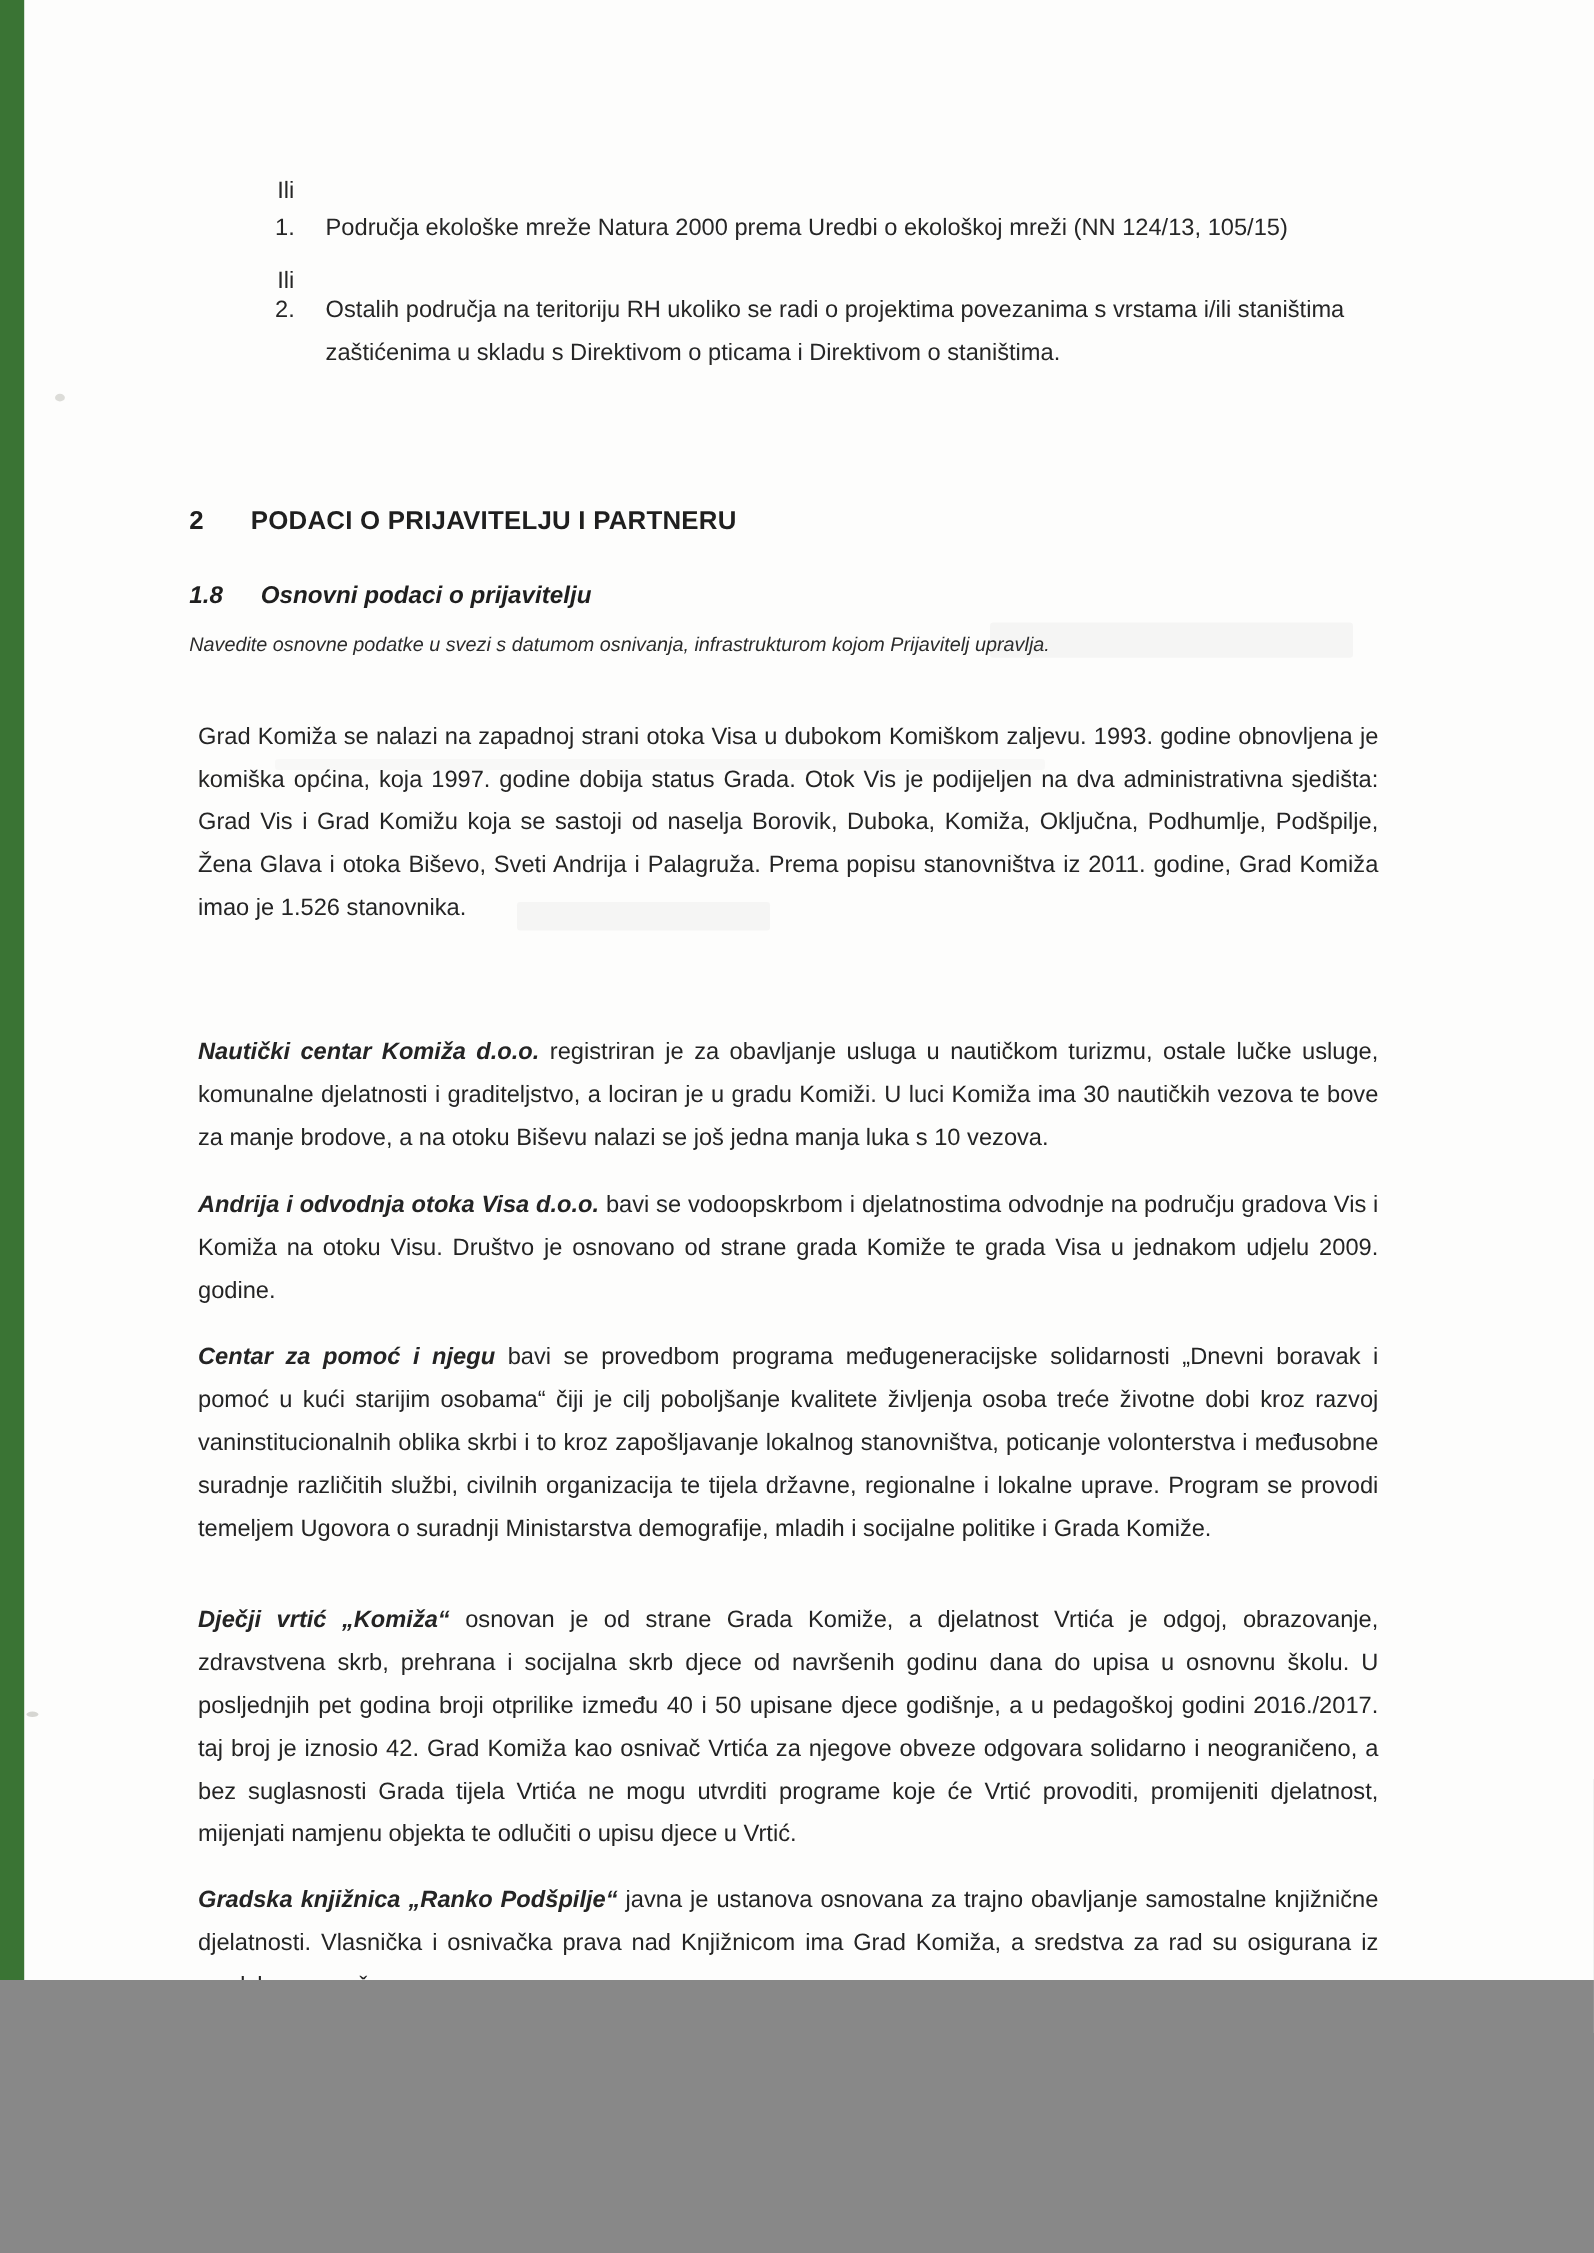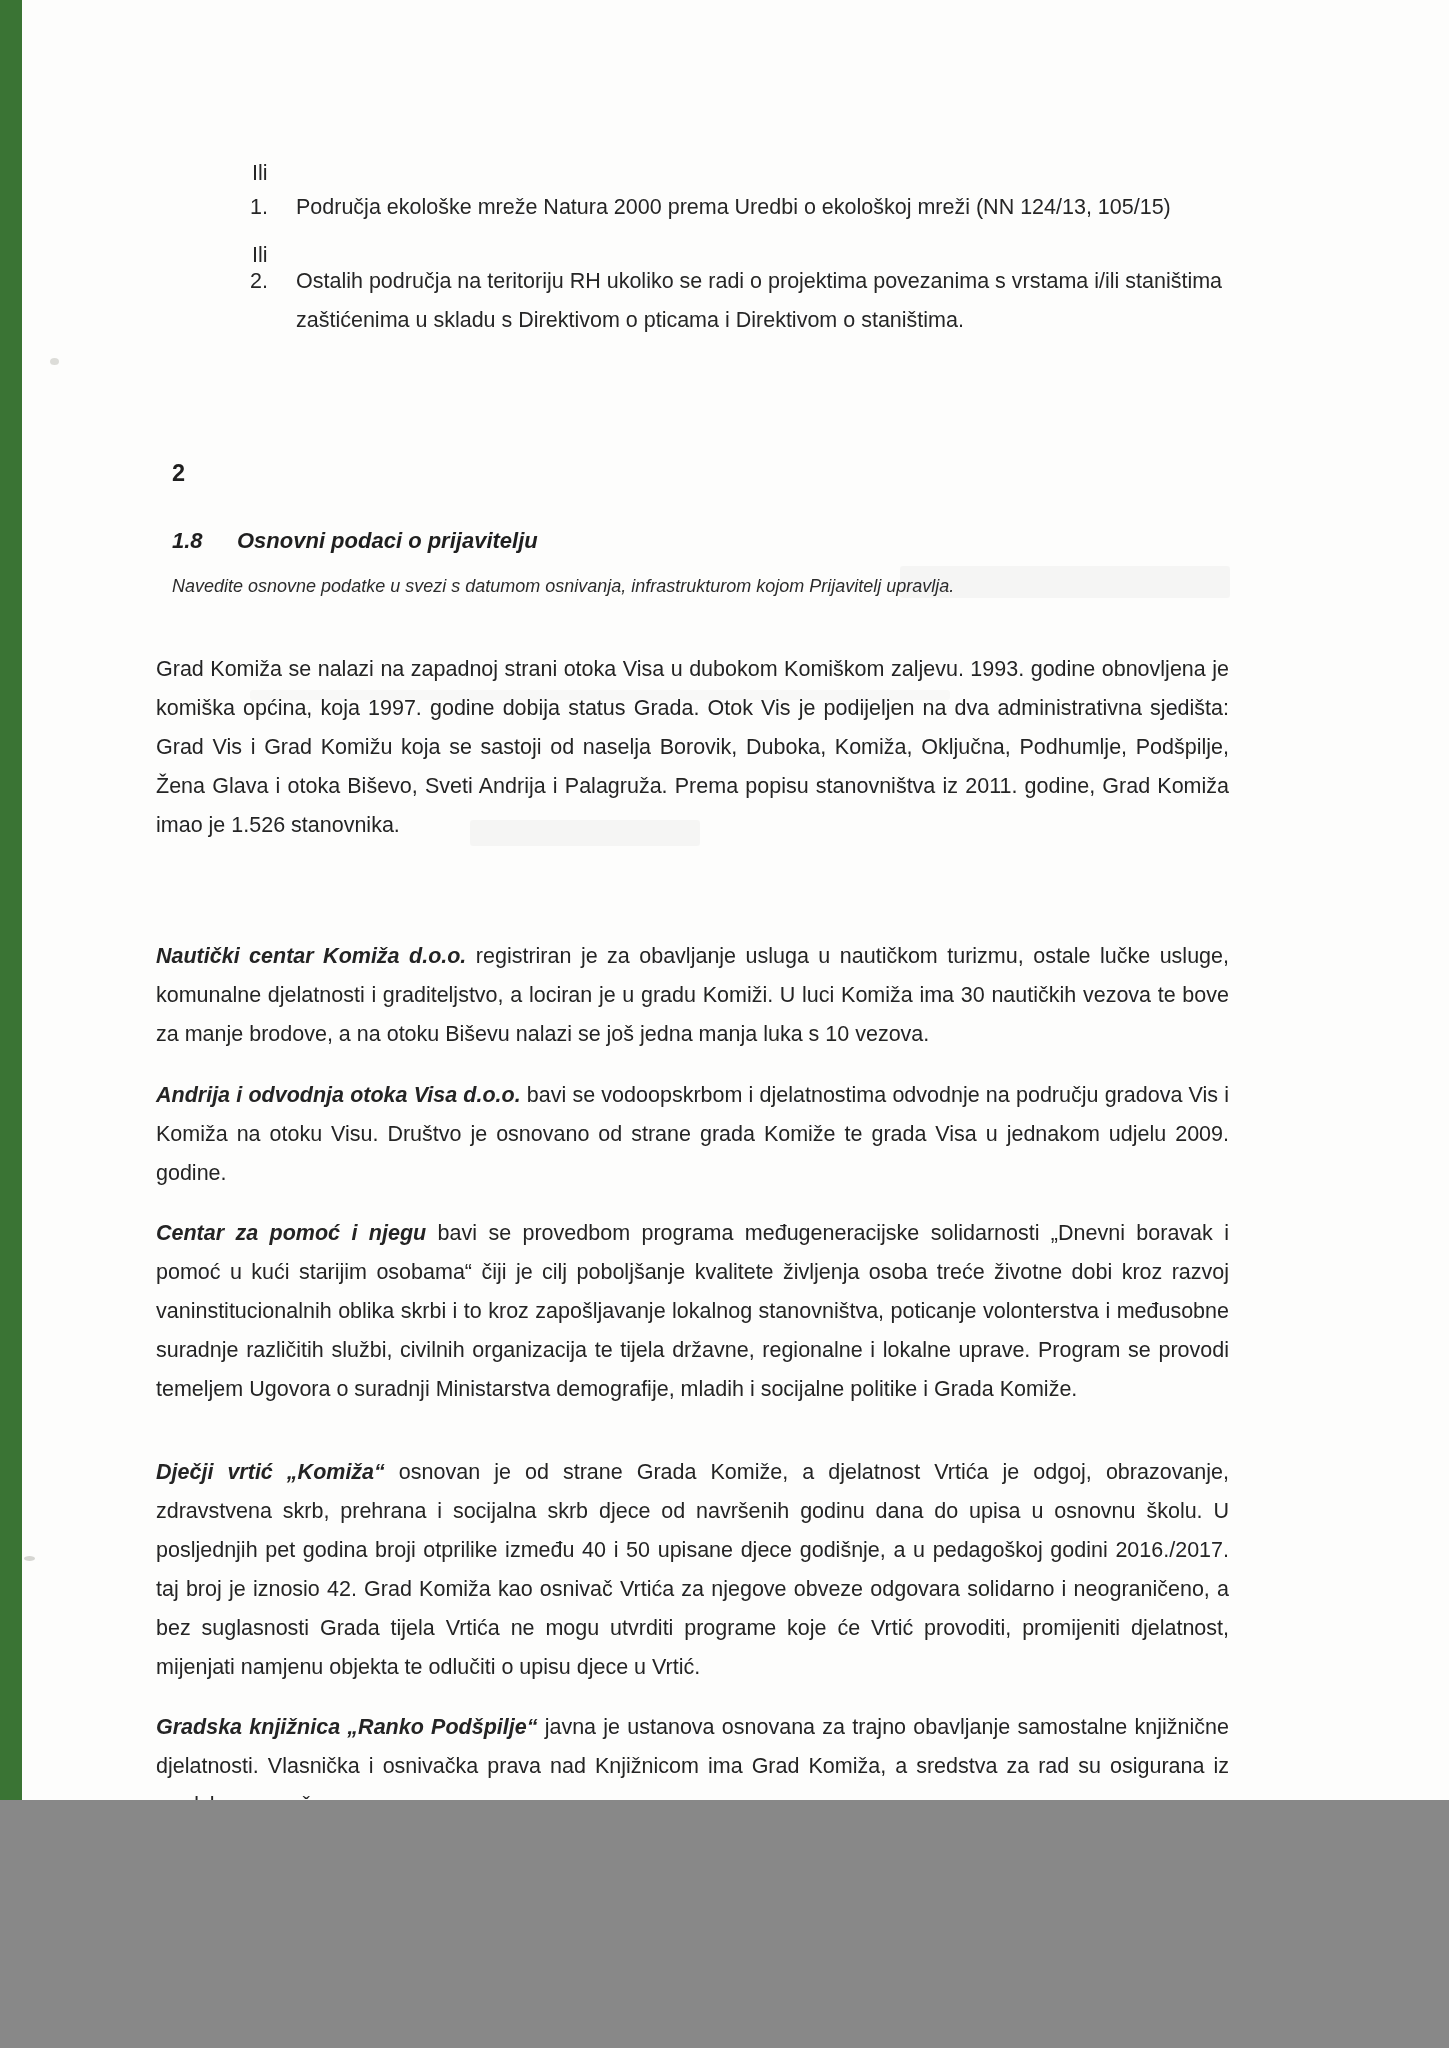--- a/index.html
+++ b/index.html
@@ -28,21 +28,21 @@
   .txt{position:absolute;font-size:21.5px;line-height:39px;}
   .list-row{position:absolute;left:250px;width:1000px;display:flex;}
   .list-num{flex:0 0 46px;}
   .list-text{flex:1;}
   .or-label{position:absolute;left:252px;font-size:21.5px;line-height:30px;}
   .h1{position:absolute;left:172px;font-weight:bold;font-size:23.5px;letter-spacing:0.2px;color:#1f1f1f;display:flex;}
   .h1 .num{flex:0 0 56px;}
   .h2{position:absolute;left:172px;font-weight:bold;font-style:italic;font-size:22px;color:#1f1f1f;display:flex;}
   .h2 .num{flex:0 0 65px;}
   .instruction{position:absolute;left:172px;width:1090px;font-style:italic;font-size:18px;line-height:38px;color:#2b2b2b;}
-  .par{position:absolute;left:156px;width:1073px;text-align:justify;font-size:21.5px;line-height:39px;color:#242424;}
+  .par{position:absolute;left:180px;width:1073px;text-align:justify;font-size:21.5px;line-height:39px;color:#242424;}
   .lead{font-weight:bold;font-style:italic;}
   .footer-page{position:absolute;left:1203px;top:1869px;font-size:16px;color:#b5b2ad;letter-spacing:1px;}
   .handwriting{
     position:absolute;left:1288px;top:1903px;
     font-size:42px;font-style:italic;color:#57534e;
     letter-spacing:3px;transform:rotate(-4deg);
     font-family:"DejaVu Sans",sans-serif;
   }
 </style>
 </head>
@@ -69,20 +69,21 @@
 
   <div class="or-label" style="top:240px">Ili</div>
 
   <div class="list-row txt" style="top:262px">
     <span class="list-num">2.</span>
     <span class="list-text">Ostalih područja na teritoriju RH ukoliko se radi o projektima povezanima s vrstama i/ili staništima zaštićenima u skladu s Direktivom o pticama i Direktivom o staništima.</span>
   </div>
 
   <div class="h1" style="top:460px">
     <span class="num">2</span>
+    <span>PODACI O PRIJAVITELJU I PARTNERU</span>
   </div>
 
   <div class="h2" style="top:528px">
     <span class="num">1.8</span>
     <span>Osnovni podaci o prijavitelju</span>
   </div>
 
   <div class="instruction" style="top:567px">Navedite osnovne podatke u svezi s datumom osnivanja, infrastrukturom kojom Prijavitelj upravlja.</div>
 
   <div class="par" style="top:650px">

